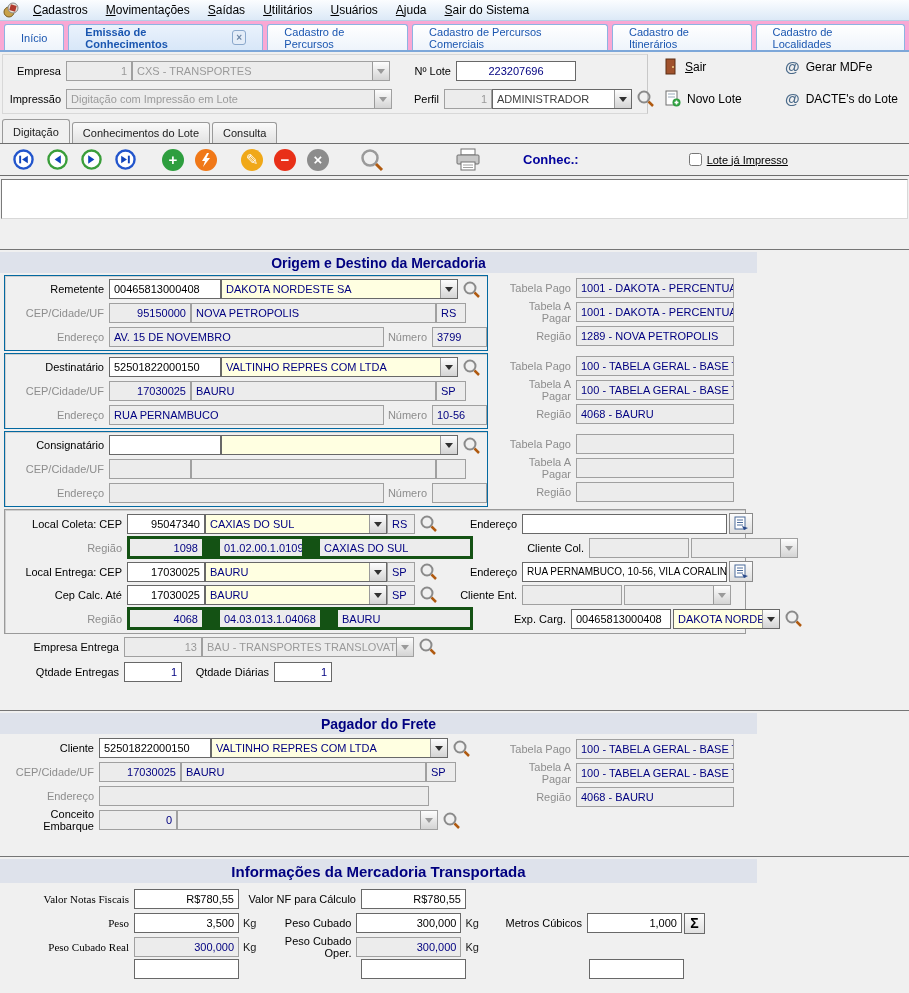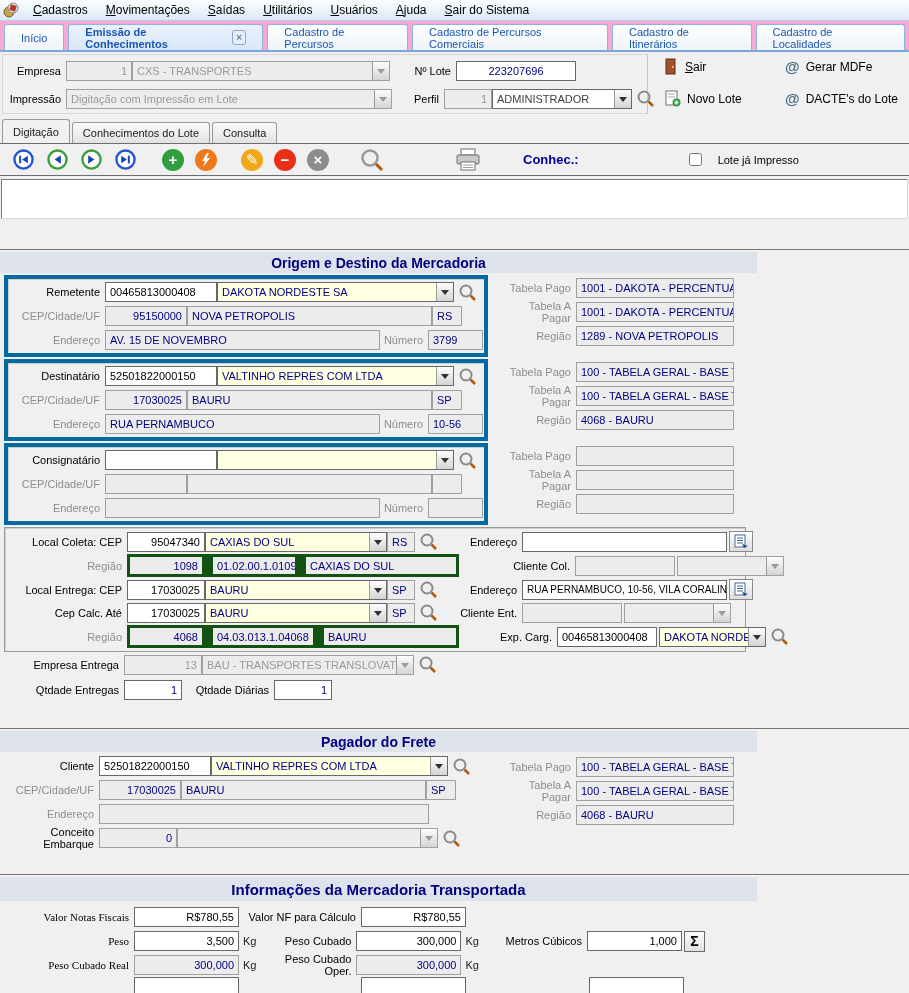--- a/index.html
+++ b/index.html
@@ -61,43 +61,43 @@
 
   
   .toolbar { height:33px; background:#f0f0f0; border-top:1px solid #6e6e6e; border-bottom:1px solid #6e6e6e;
     display:flex; align-items:center; }
   .navbtn { width:21px; height:21px; margin-left:13px; flex:none; }
   .abtn { width:22px; height:22px; border-radius:50%; color:#fff; font-weight:bold; font-size:15px;
     display:flex; align-items:center; justify-content:center; margin-left:11px; flex:none; }
   .tmag { width:26px; height:26px; margin-left:30px; }
   .printer { width:26px; height:24px; margin-left:70px; }
   .conhec { color:#00009c; font-weight:bold; font-size:13px; margin-left:42px; }
-  .chk { display:flex; align-items:center; gap:16px; margin-left:110px; }
+  .chk { display:flex; align-items:center; gap:5px; margin-left:110px;text-decoration:underline; }
   .chk input { width:13px; height:13px; }
 
   .bigwhite { margin:3px 1px 0 1px; height:40px; background:#fff;
     border:1px solid #7a7a7a; border-right-color:#d8d8d8; border-bottom-color:#d8d8d8; }
 
   
   .section { border-top:1px solid #757575; margin-top:0; background:#f0f0f0; }
   .band { width:757px; height:21px; background:#dee2eb; display:flex; align-items:center; justify-content:center;
     color:#000080; font-weight:bold; font-size:14px; margin-top:2px; }
   .pad { padding:2px 0 0 4px; }
 
   .party { display:flex; margin-bottom:2px; }
-  .pbox { width:484px; border:4px solid #0369a1; box-shadow:inset 1px 1px 0 #cfcfcf; padding:1px 2px; background:#f0f0f0; }
+  .pbox { width:484px; border:1px solid #0369a1; box-shadow:inset 1px 1px 0 #cfcfcf; padding:1px 9px; background:#f0f0f0; }
   .frow { display:flex; align-items:center; height:24px; }
   .pright { margin-left:16px; padding-top:1px; }
   .pright .frow { height:24px; }
   .w95{width:95px;} .w100{width:120px;} .w112{width:112px;} .w237{width:237px;}
   .w82{width:82px;} .w245{width:245px;} .w30{width:30px;} .w275{width:275px;} .w48{width:48px;} .w55{width:55px;}
   .w72{width:72px;} .w158{width:158px;}
   .redbox { width:742px; border:1px solid #9a9a9a; box-shadow:inset 1px 1px 0 #cfcfcf; padding:1px 2px; margin-bottom:3px; background:#f0f0f0; }
   .colbox { width:742px; border:1px solid #9a9a9a; box-shadow:inset 1px 1px 0 #cfcfcf; padding:2px 2px; background:#f0f0f0; }
-  .greenbox { display:flex; gap:11px; border:3px solid #145214; background:#145214; flex:none; }
+  .greenbox { display:flex; gap:18px; border:3px solid #145214; background:#145214; flex:none; }
   .greenbox .ro { border:none; height:17px; }
   .addrbtn { width:24px; height:21px; margin-left:2px; border:1px solid #8a8a8a; background:linear-gradient(#fcfcfc,#dedede);
     display:flex; align-items:center; justify-content:center; flex:none; }
   .sigma { width:21px; height:21px; border:1px solid #6a6a6a; background:linear-gradient(#fcfcfc,#e0e0e0);
     font-size:14px; font-weight:bold; display:flex; align-items:center; justify-content:center; margin-left:2px; }
   .merc-row { display:flex; align-items:center; height:24px; }
   .w130{width:130px;font-family:Liberation Serif, serif;} .w105{width:105px;} .w95f{width:95px;}
   .kg { margin-left:4px; color:#202020; }
 </style>
 </head>

